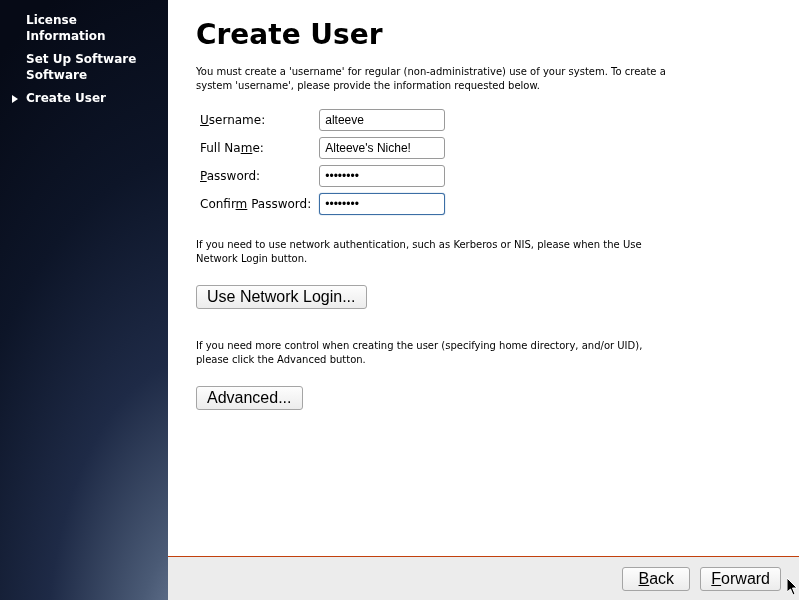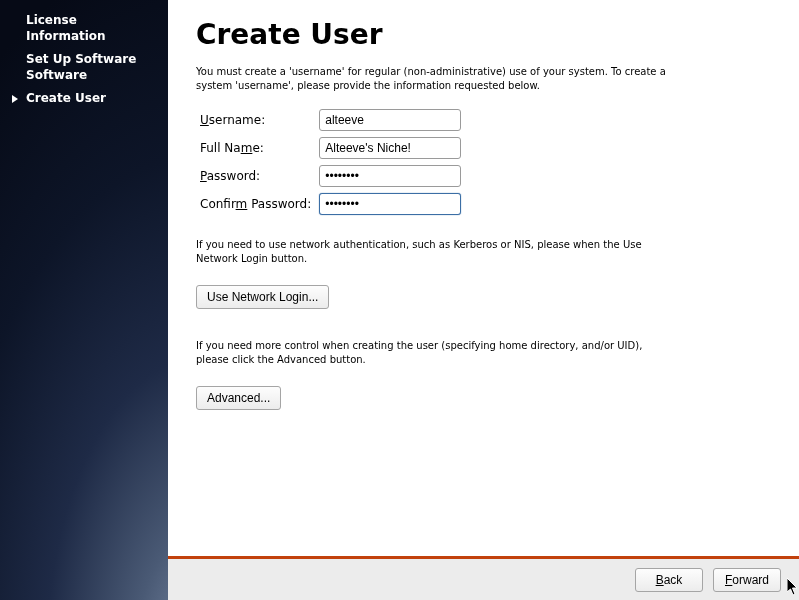--- a/index.html
+++ b/index.html
@@ -58,51 +58,51 @@
     font-size: 10px;
     margin-bottom: 14px;
     line-height: 1.35;
     max-width: 480px;
   }
   .form-table { border-spacing: 0; }
   .form-table td { padding: 3px 4px; vertical-align: middle; font-size: 12px; }
   .form-table td.label { width: 100px; white-space: nowrap; }
   .u { text-decoration: underline; }
   input[type=text], input[type=password] {
-    width: 142px;
+    width: 126px;
     height: 22px;
     border: 1px solid #9a9a9a;
     border-radius: 3px;
     padding: 2px 5px;
     font-size: 12px;
     background: #fff;
   }
   input.focused {
     border: 1px solid #3b6ea5;
     box-shadow: 0 0 1px #3b6ea5;
   }
   .btn {
     display: inline-block;
     background: linear-gradient(#fdfdfd, #ececec);
     border: 1px solid #a5a5a5;
     border-radius: 3px;
     padding: 3px 10px;
-    font-size: 12px;
+    font-size: 16px;
     cursor: pointer;
     min-height: 24px;
     line-height: 16px;
   }
   .section-btn { margin-top: 6px; margin-bottom: 10px; }
   .spacer { height: 20px; }
 
   
   .bottom-bar {
     height: 44px;
     background: #ececec;
-    border-top: 3px solid #c2410c;
+    border-top: 1px solid #c2410c;
     display: flex;
     justify-content: flex-end;
     align-items: center;
     padding-right: 18px;
     gap: 10px;
   }
   .nav-btn {
     min-width: 68px;
     text-align: center;
   }

